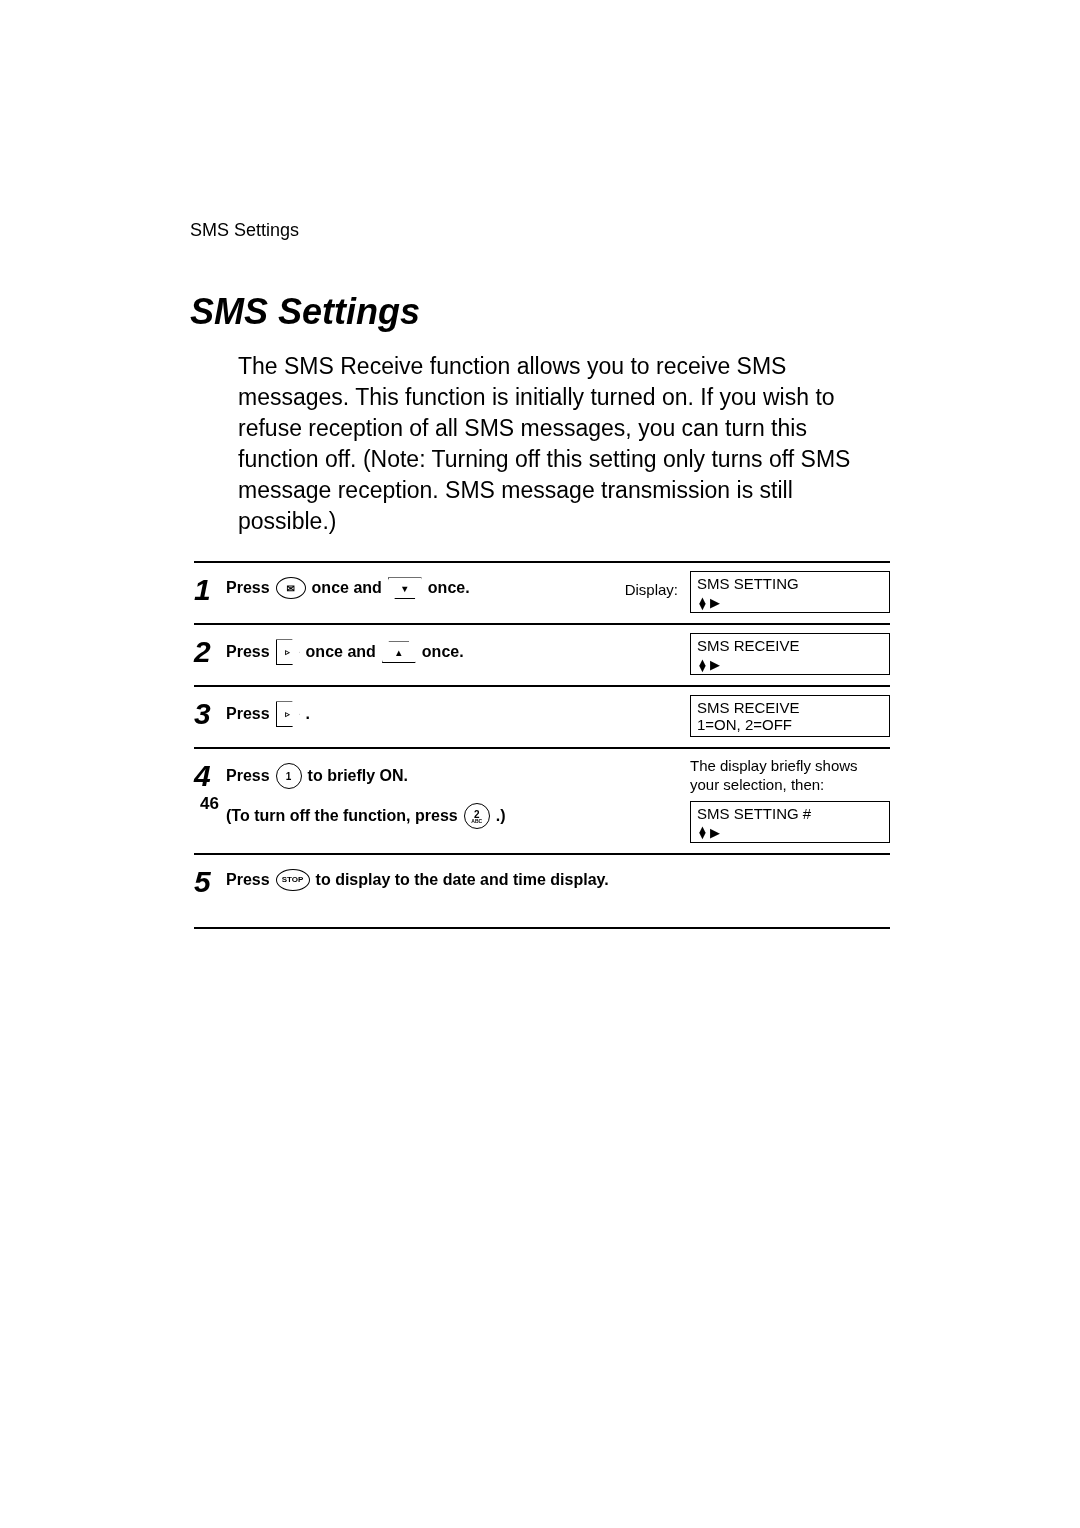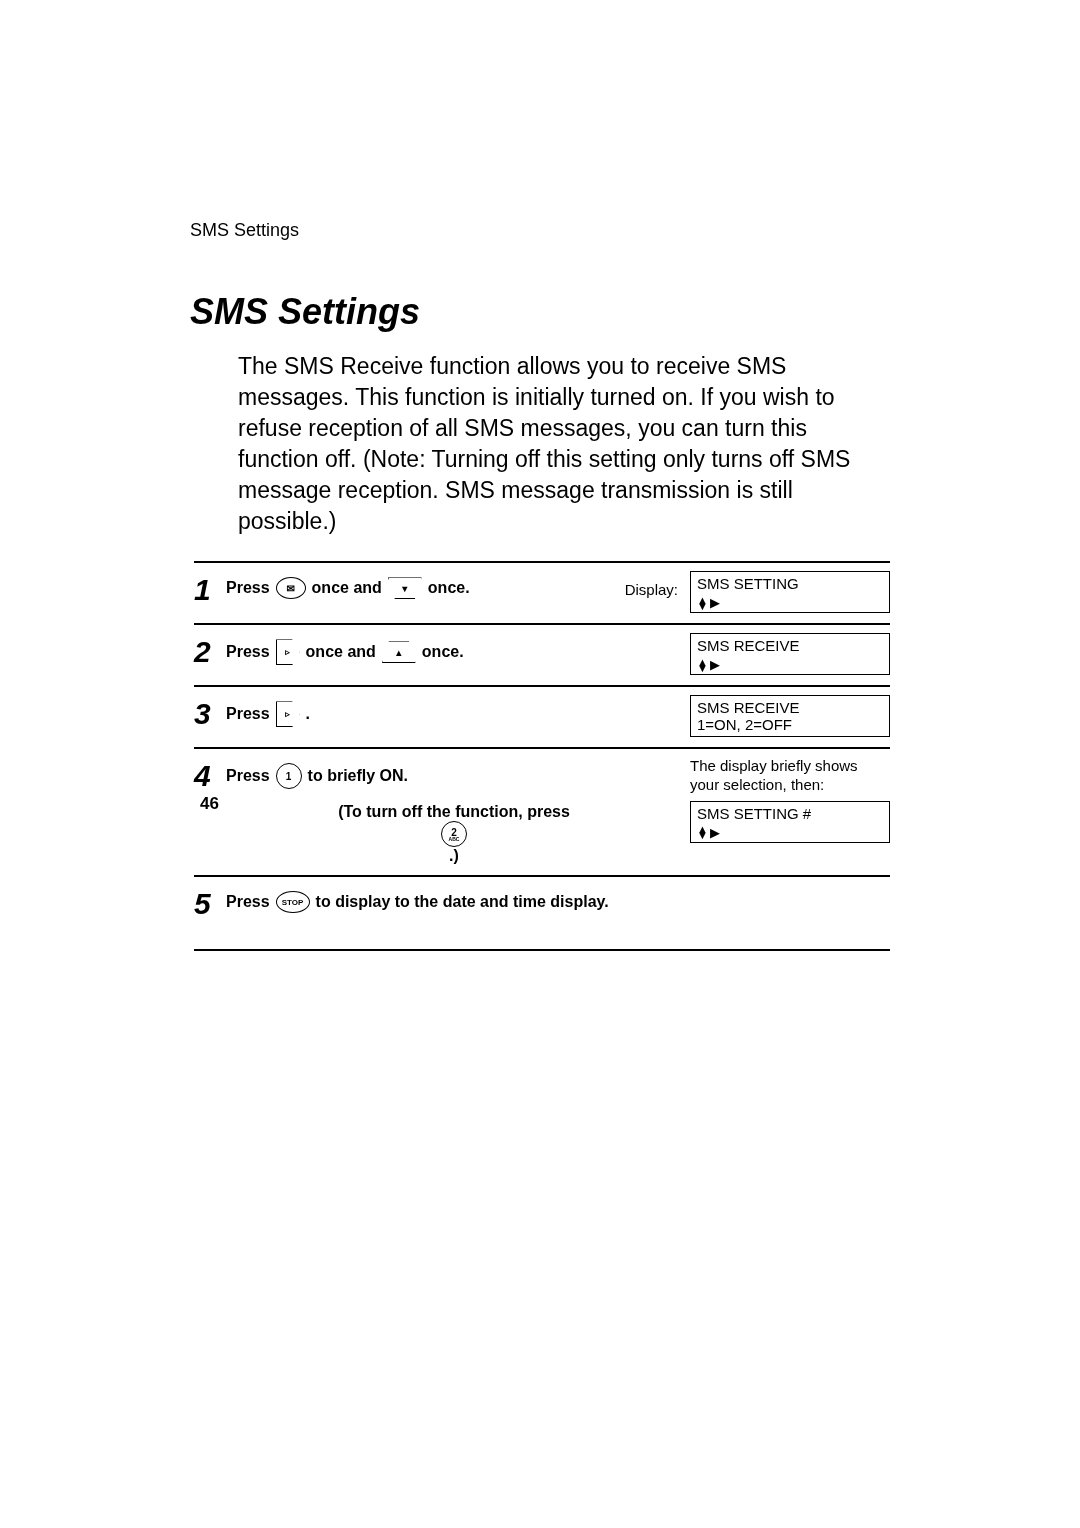--- a/index.html
+++ b/index.html
@@ -80,22 +80,22 @@
     display: flex;
     flex-wrap: wrap;
     align-items: center;
     gap: 4px 6px;
     padding-top: 6px;
   }
   .instr .line2 {
     width: 100%;
     display: flex;
     align-items: center;
+    gap: 6px;
     margin-top: 10px;
-    flex-direction: column;
   }
   .displaylabel {
     font-size: 15px;
     padding-top: 10px;
     padding-right: 4px;
   }
   .rightcol {
     flex: 0 0 200px;
     display: flex;
     flex-direction: column;

